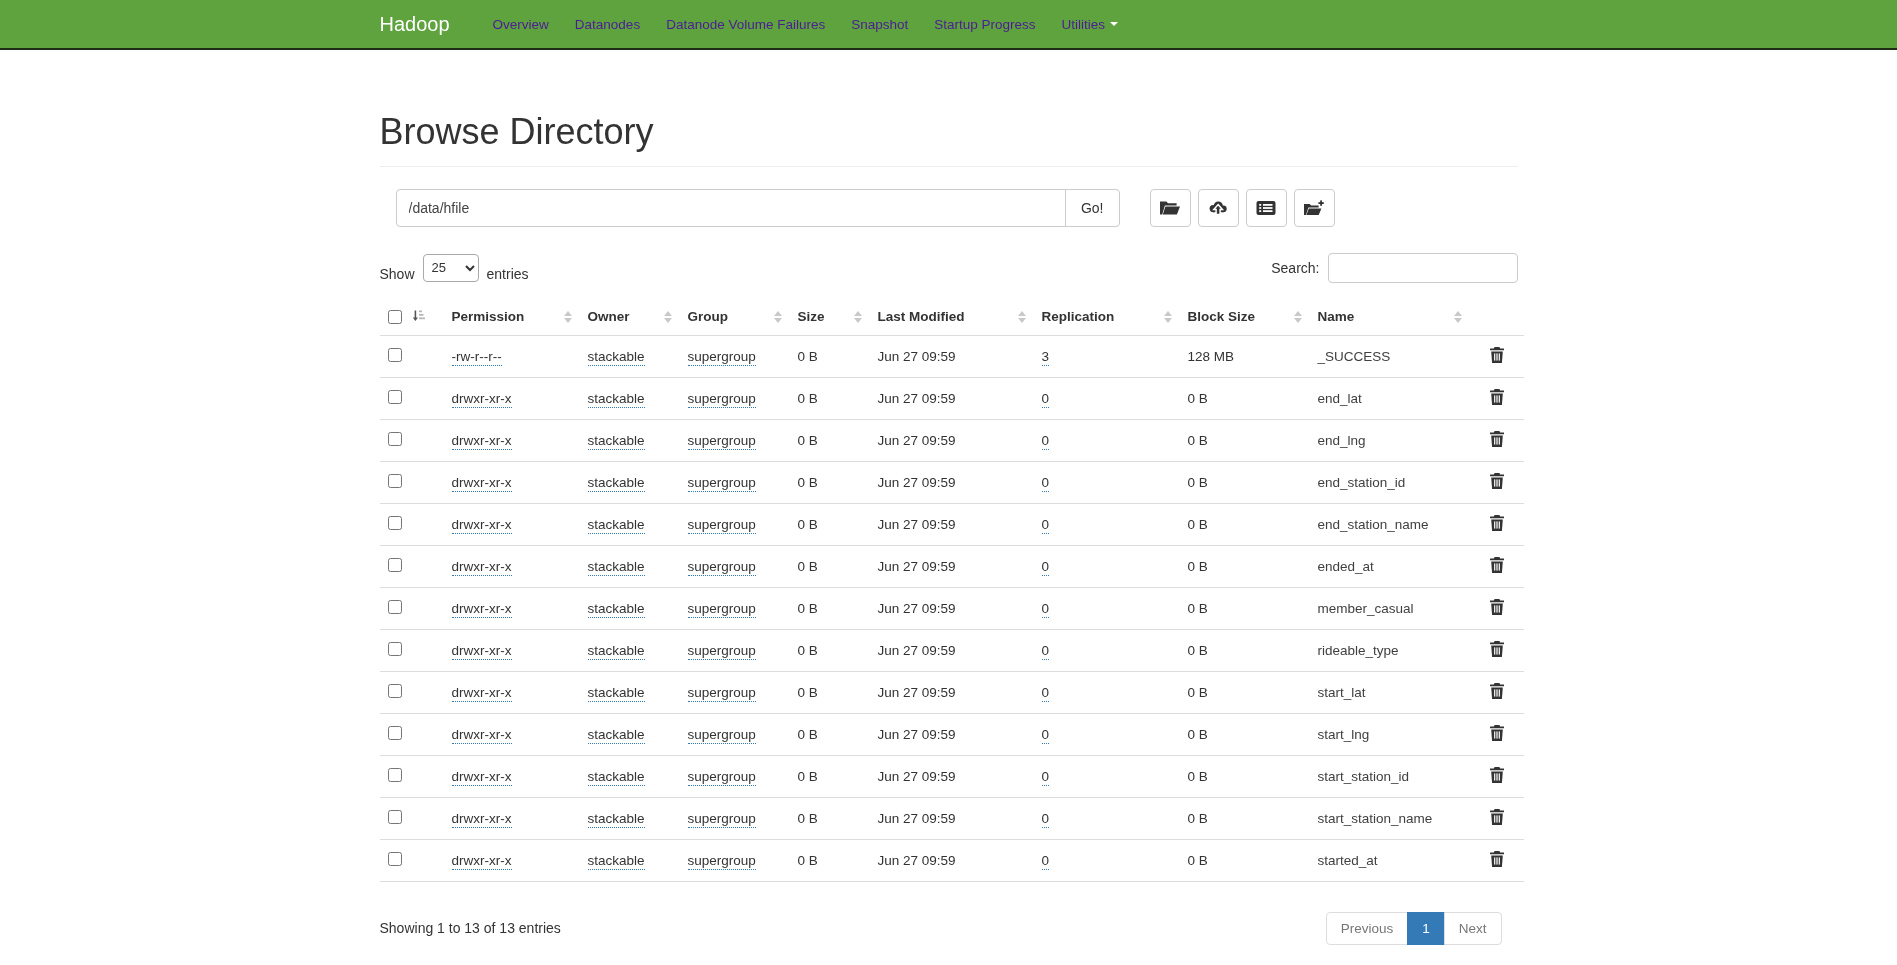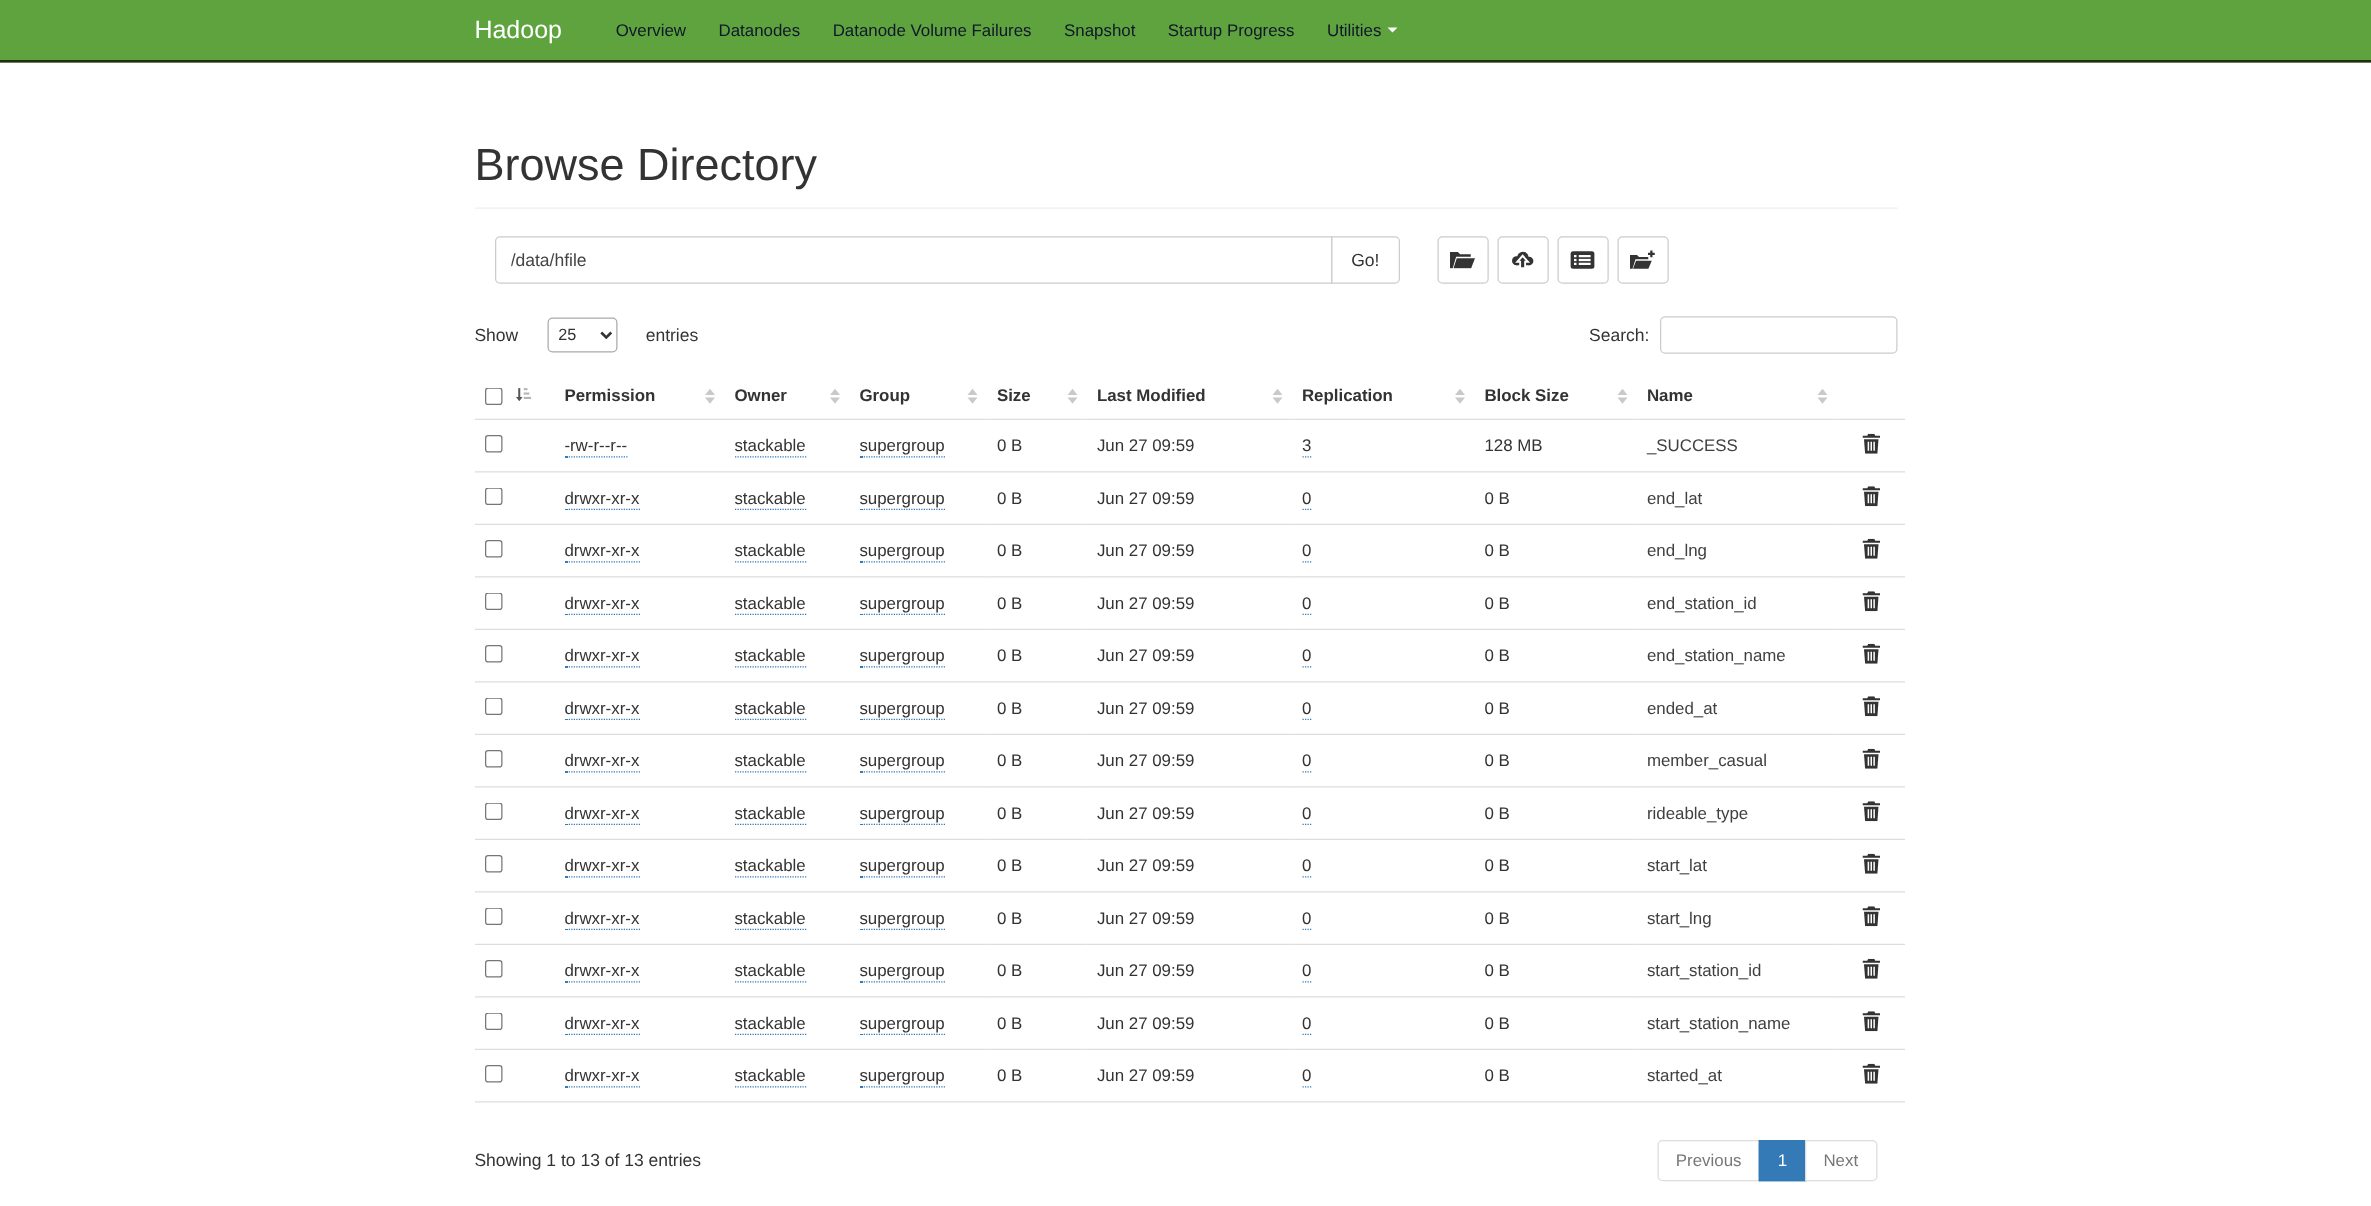--- a/index.html
+++ b/index.html
@@ -5,21 +5,21 @@
   * { box-sizing: border-box; }
   html,body { margin:0; padding:0; background:#fff; }
   body { font-family: "Liberation Sans", "DejaVu Sans", sans-serif; font-size:14px; color:#333; }
 
   
   .navbar { background:#5fa33e; border-bottom:2px solid #202c13; height:50px; }
   .navbar-inner { width:1146px; margin:0 auto; display:flex; align-items:center; height:100%; padding:0 4px; }
   .brand { color:#ffffff; font-size:20px; text-decoration:none; margin-right:30px; }
   .nav-menu { list-style:none; display:flex; margin:0; padding:0; align-items:center; height:100%; }
   .nav-menu li { height:100%; display:flex; align-items:center; }
-  .nav-menu a { color:#0f172a; font-size:13.5px; text-decoration:none; padding:0 13px; display:flex; align-items:center; height:100%; }
+  .nav-menu a { color:#4c1d95; font-size:13.5px; text-decoration:none; padding:0 13px; display:flex; align-items:center; height:100%; }
   .caret { display:inline-block; width:0; height:0; border-top:4px dashed #fff; border-top:4px solid #fff;
            border-left:4px solid transparent; border-right:4px solid transparent; margin-left:5px; }
 
   
   .container { width:1146px; margin:0 auto; padding:0 4px; }
   h1.page-title { font-size:36px; font-weight:500; margin:58px 0 0 0; line-height:1.35; color:#333; }
   .page-header { border-bottom:1px solid #eee; padding-bottom:9px; margin-bottom:22px; }
 
   
   .path-row { display:flex; align-items:flex-start; }
@@ -28,21 +28,21 @@
                 border-radius:4px 0 0 4px; padding:0 12px; font-size:14px; color:#444; outline:none; }
   .go-btn { height:38px; margin-left:-1px; padding:0 15px; font-size:14px; color:#333; background:#fff;
             border:1px solid #ccc; border-radius:0 4px 4px 0; cursor:pointer; font-family:inherit; }
   .icon-buttons { margin-left:30px; display:flex; gap:7px; }
   .icon-btn { width:41px; height:38px; background:#fff; border:1px solid #ccc; border-radius:4px;
               display:flex; align-items:center; justify-content:center; cursor:pointer; padding:0; }
   .icon-btn svg { display:block; }
 
   
   .controls-row { display:flex; justify-content:space-between; align-items:center; margin-top:26px; }
-  .length-ctl { display:flex; align-items:center; gap:23px; font-size:14px; }
+  .length-ctl { display:flex; align-items:flex-end; gap:8px; font-size:14px; }
   .length-select { height:28px; width:56px; font-size:13px; border:1px solid #aaa; border-radius:4px;
                    padding:2px 4px; background:#fff; color:#333; font-family:inherit; }
   .search-ctl { display:flex; align-items:center; gap:8px; font-size:14px; }
   .search-input { width:190px; height:30px; border:1px solid #ccc; border-radius:4px; padding:0 8px;
                   font-size:13px; outline:none; }
 
   
   table.listing { width:100%; border-collapse:collapse; table-layout:fixed; margin-top:16px; }
   table.listing th { text-align:left; font-weight:bold; font-size:13.5px; padding:10px 8px;
                      border-bottom:1px solid #ddd; position:relative; color:#333; }

